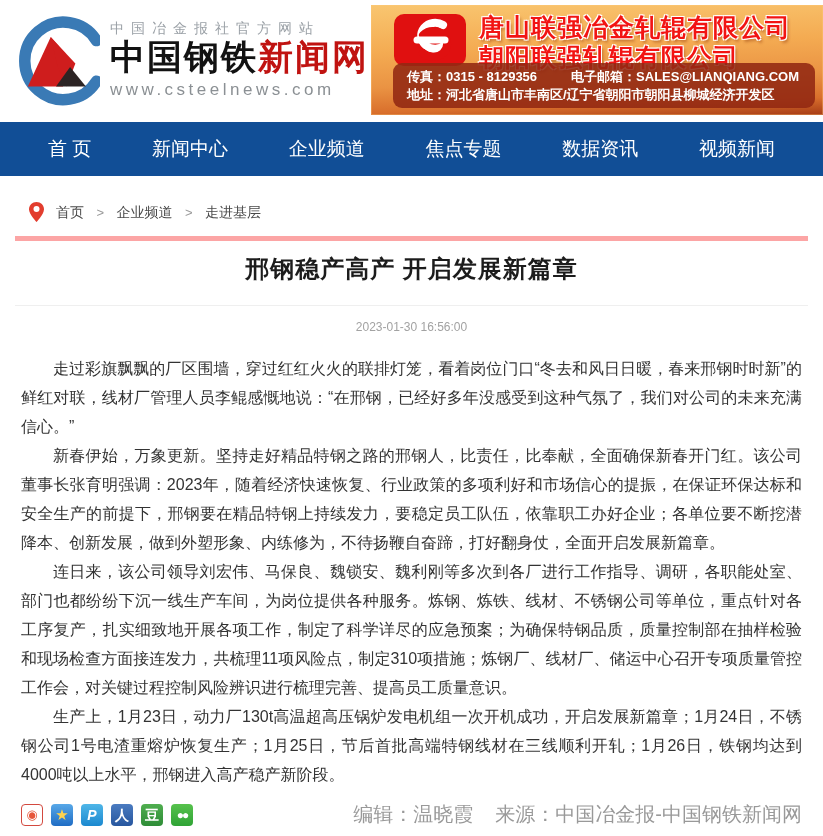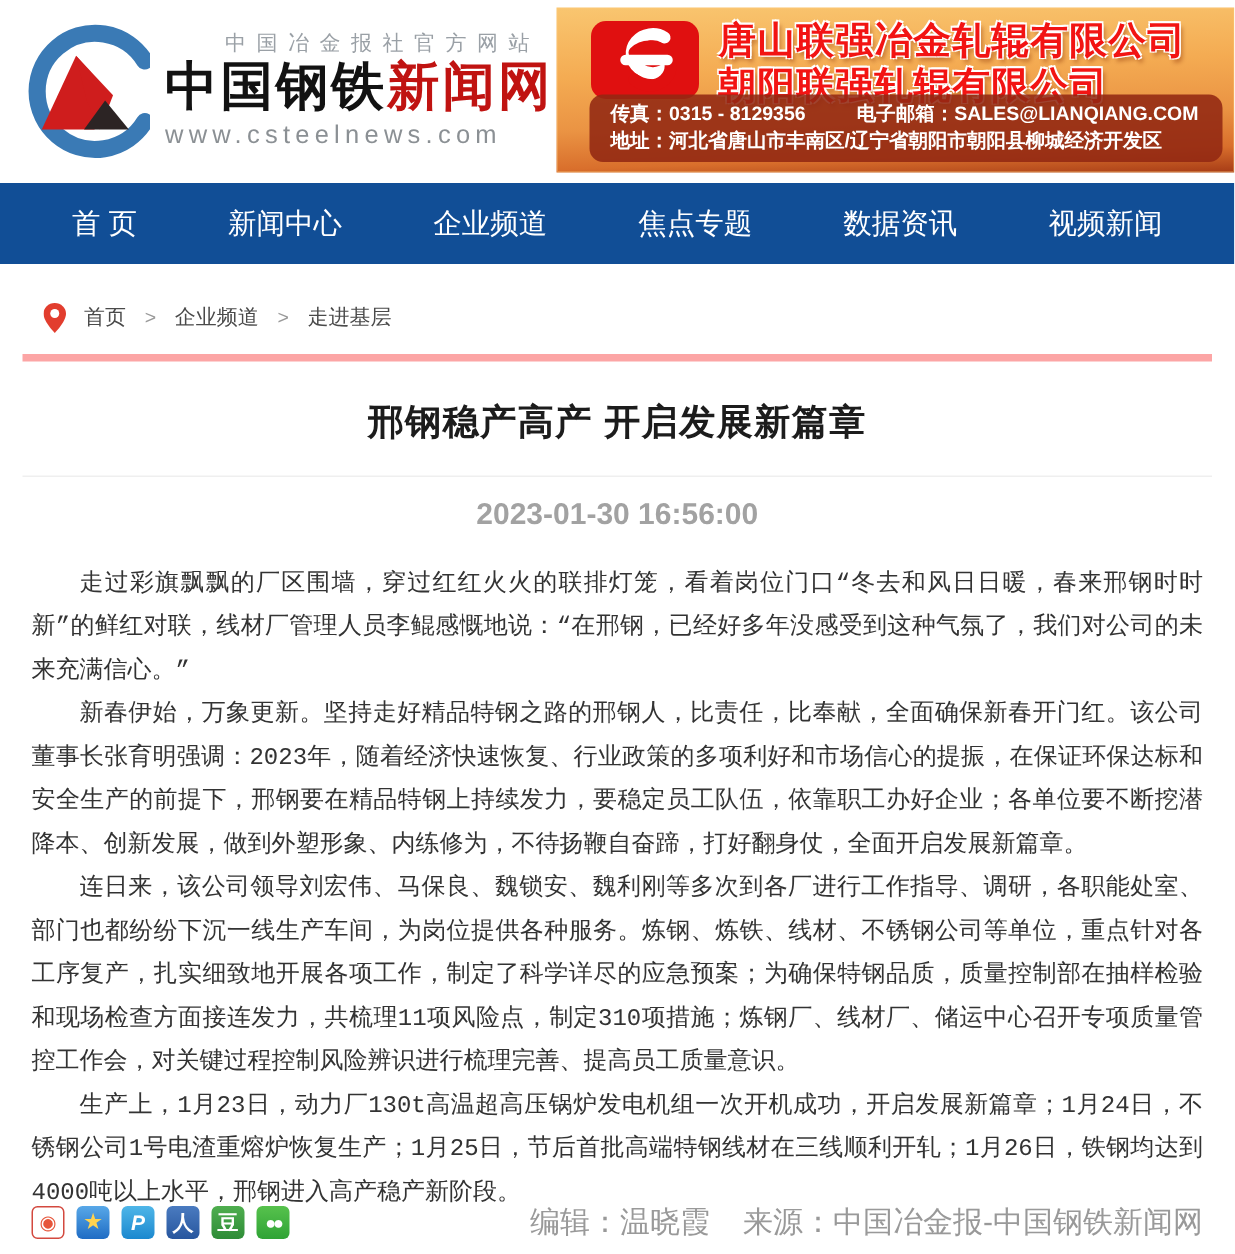--- a/index.html
+++ b/index.html
@@ -5,21 +5,21 @@
   * { margin: 0; padding: 0; box-sizing: border-box; }
   html, body { background: #fff; }
   body { font-family: "Liberation Sans", "DejaVu Sans", sans-serif; }
   .page { position: relative; width: 823px; height: 836px; margin: 0 auto; background: #fff; overflow: hidden; }
 
   
   .site-header { position: relative; height: 122px; background: #fff; }
   .logo { position: absolute; left: 12px; top: 14px; display: flex; align-items: center; text-decoration: none; cursor: pointer; }
   .logo-mark { width: 88px; height: 92px; display: block; }
   .logo-text { margin-left: 10px; display: flex; flex-direction: column; }
-  .logo-tagline { font-size: 14px; color: #9aa0a6; letter-spacing: 7px; white-space: nowrap; margin-left: 40px; }
+  .logo-tagline { font-size: 14px; color: #9aa0a6; letter-spacing: 7px; white-space: nowrap; }
   .logo-sitename { font-family: "Liberation Serif", "DejaVu Serif", serif; font-size: 35px; font-weight: bold; color: #121212; letter-spacing: 2px; line-height: 40px; white-space: nowrap; }
   .logo-sitename .red { color: #c01311; }
   .logo-url { font-size: 17px; color: #8b9094; letter-spacing: 3.5px; margin-top: 2px; }
 
   .ad-banner { position: absolute; right: 0; top: 5px; width: 452px; height: 110px; cursor: pointer; display: block;
     background: linear-gradient(178deg, #f9c670 0%, #f4ab52 38%, #ea9343 66%, #d96f2c 86%, #a63b16 100%);
     box-shadow: inset 0 0 0 1px rgba(255,200,120,.35); }
   .ad-logo { position: absolute; left: 22px; top: 8px; width: 74px; height: 54px; }
   .ad-lines { position: absolute; left: 108px; top: 8px; }
   .ad-line { font-size: 25px; font-weight: bold; color: #f21413; letter-spacing: 1px; line-height: 30px; white-space: nowrap;
@@ -33,24 +33,24 @@
   .main-nav { height: 54px; background: #114e96; display: flex; justify-content: space-between; align-items: center; padding: 0 48px; }
   .main-nav a { color: #fff; font-size: 19px; text-decoration: none; cursor: pointer; white-space: nowrap; }
 
   
   .breadcrumb-wrap { margin: 0 15px; padding: 26px 0 14px 14px; border-bottom: 5px solid #fca5a5; display: flex; align-items: center; }
   .pin { width: 15px; height: 20px; margin-right: 12px; flex: 0 0 auto; }
   .breadcrumb a { font-size: 14px; color: #4a4a4a; text-decoration: none; cursor: pointer; }
   .breadcrumb .sep { font-size: 13px; color: #999; margin: 0 8px; }
 
   
-  .article-title { margin-top: 24px; text-align: center; font-size: 24px; font-weight: bold; color: #1c1c1c; letter-spacing: 1px; }
+  .article-title { margin-top: 12px; text-align: center; font-size: 24px; font-weight: bold; color: #1c1c1c; letter-spacing: 1px; }
   .title-divider { margin: 20px 15px 0 15px; border-bottom: 1px solid #efefef; }
-  .article-date { margin-top: 14px; text-align: center; font-size: 20px; color: #a2a2a2; font-weight: bold; }
-  .article-body { margin: 20px 21px 12px 21px; font-family: Liberation Mono, monospace; }
+  .article-date { margin-top: 14px; text-align: center; font-size: 12px; color: #a2a2a2; }
+  .article-body { margin: 20px 21px 12px 21px; }
   .article-body p { font-size: 16px; line-height: 29px; color: #333; text-indent: 2em; text-align: justify; }
 
   
   .article-footer { position: absolute; left: 21px; right: 21px; bottom: 8px; display: flex; justify-content: space-between; align-items: center; }
   .share { display: flex; gap: 8px; }
   .share-icon { width: 22px; height: 22px; border-radius: 4px; display: flex; align-items: center; justify-content: center;
     font-size: 14px; font-weight: bold; cursor: pointer; line-height: 22px; }
   .si-weibo   { background: #fff; color: #e6553a; border: 1px solid #d3493f; font-size: 13px; }
   .si-qzone   { background: linear-gradient(180deg,#58a8e8,#1f6cc4); color: #ffd34f; font-size: 15px; }
   .si-tqq     { background: linear-gradient(180deg,#4fb6e8,#1b88cf); color: #fff; font-style: italic; }

